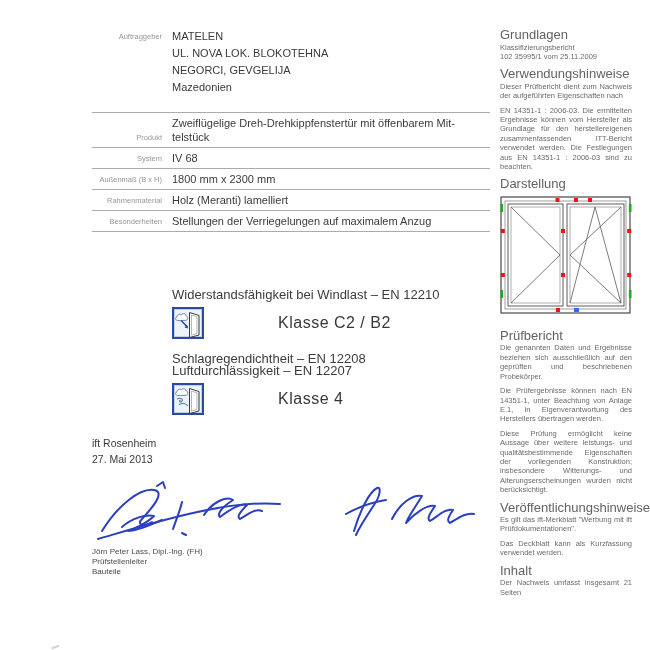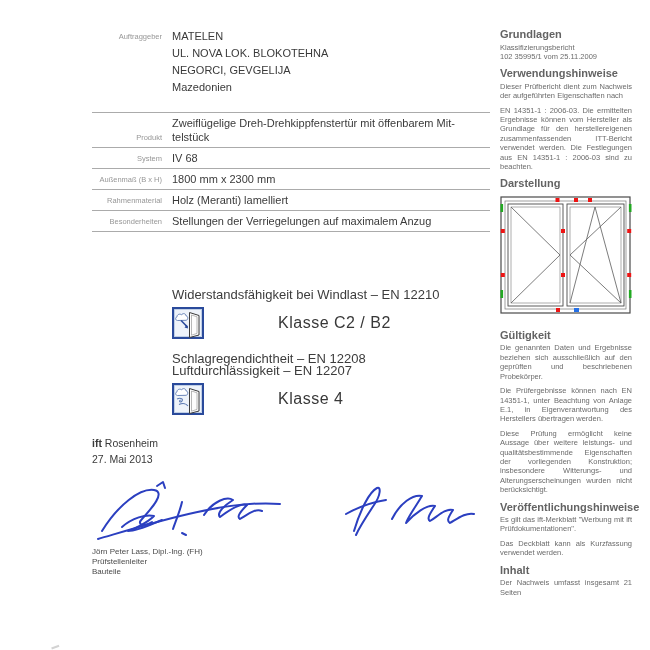--- a/index.html
+++ b/index.html
@@ -34,35 +34,35 @@
 
   
   .classes{margin-top:57px;margin-left:80px;}
   .class-title{font-size:13px;color:#3c3c3c;line-height:12px;}
   .class-row{display:flex;align-items:center;margin-top:6px;margin-bottom:14px;gap:48px;}
   .class-icon{width:32px;height:32px;flex:0 0 32px;}
   .class-label{font-size:16px;color:#383838;margin-left:26px;letter-spacing:0.5px;}
 
   
   .issuer{margin-top:20px;font-size:10.5px;color:#3a3a3a;line-height:16px;}
-  .issuer b{font-weight:bold;}
+  .issuer b{font-weight:normal;}
 
   
   .sig-area{display:flex;margin-top:8px;height:68px;}
   .sig-left{margin-left:2px;}
   .sig-right{margin-left:46px;margin-top:6px;}
 
   .names{display:flex;margin-top:4px;}
   .name-block{font-size:8px;color:#4a4a4a;line-height:10px;}
   .name-block.left{width:207px;}
 
   
   .sidebar{position:absolute;left:500px;top:30px;width:132px;}
   .sb-heading{
-    font-size:11px;font-weight:bold;color:#636363;
+    font-size:13px;font-weight:normal;color:#636363;
     margin-top:8px;margin-bottom:3px;line-height:9.5px;
   }
   .sb-heading:first-child{margin-top:0;}
   .sb-p{
     font-size:7.5px;color:#6b6b6b;line-height:9.4px;
     margin:0 0 5px 0;text-align:justify;
   }
   .sb-line{display:block;font-size:7.5px;color:#6b6b6b;line-height:9.4px;}
   .sb-diagram{margin:3px 0 4px 0;}
 
@@ -230,21 +230,21 @@
         <rect x="127.2" y="34" width="4" height="4"></rect>
         <rect x="127.2" y="78" width="4" height="4"></rect>
         <rect x="61" y="34" width="4" height="4"></rect>
         <rect x="61" y="78" width="4" height="4"></rect>
         <rect x="56" y="113" width="4" height="4"></rect>
       </g>
 
       <rect x="74" y="113" width="5" height="4" fill="#2470e8"></rect>
     </svg>
 
-    <div class="sb-heading">Gültigkeit</div>
+    <div class="sb-heading">Prüfbericht</div>
     <p class="sb-p">Die genannten Daten und Ergebnisse beziehen sich ausschließlich auf den geprüften und beschriebenen Probekörper.</p>
     <p class="sb-p">Die Prüfergebnisse können nach EN 14351-1, unter Beachtung von Anlage E.1, in Eigenverantwortung des Herstellers übertragen werden.</p>
     <p class="sb-p">Diese Prüfung ermöglicht keine Aussage über weitere leistungs- und qualitätsbestimmende Eigenschaften der vorliegenden Konstruktion; insbesondere Witterungs- und Alterungserscheinungen wurden nicht berücksichtigt.</p>
 
     <div class="sb-heading">Veröffentlichungshinweise</div>
     <p class="sb-p">Es gilt das ift-Merkblatt "Werbung mit ift Prüfdokumentationen".</p>
     <p class="sb-p">Das Deckblatt kann als Kurzfassung verwendet werden.</p>
 
     <div class="sb-heading">Inhalt</div>
     <p class="sb-p">Der Nachweis umfasst insgesamt 21 Seiten</p>

